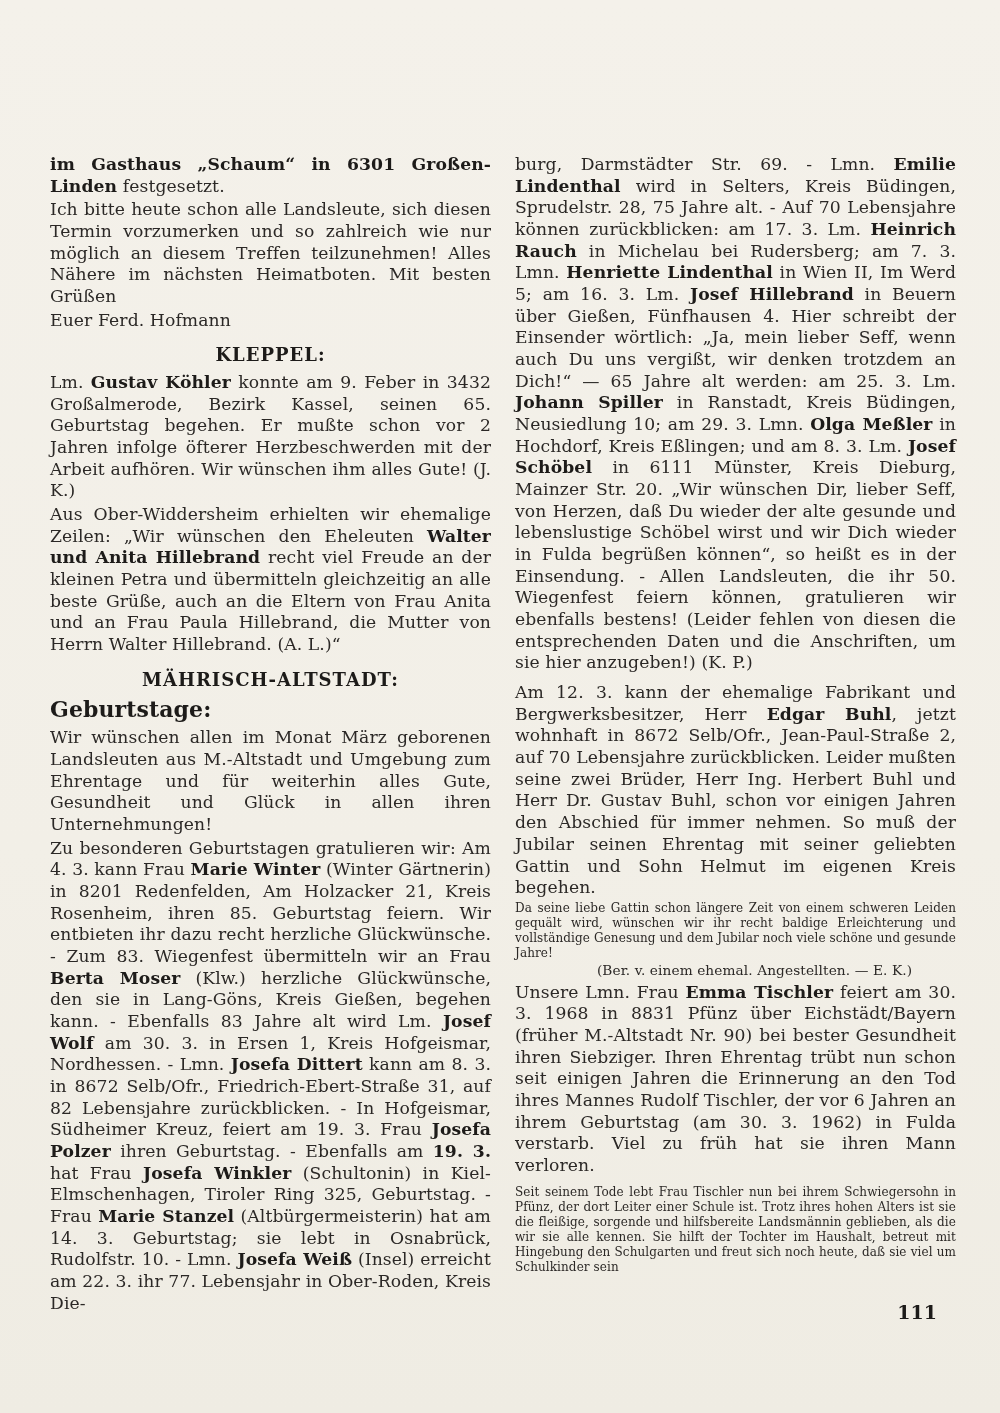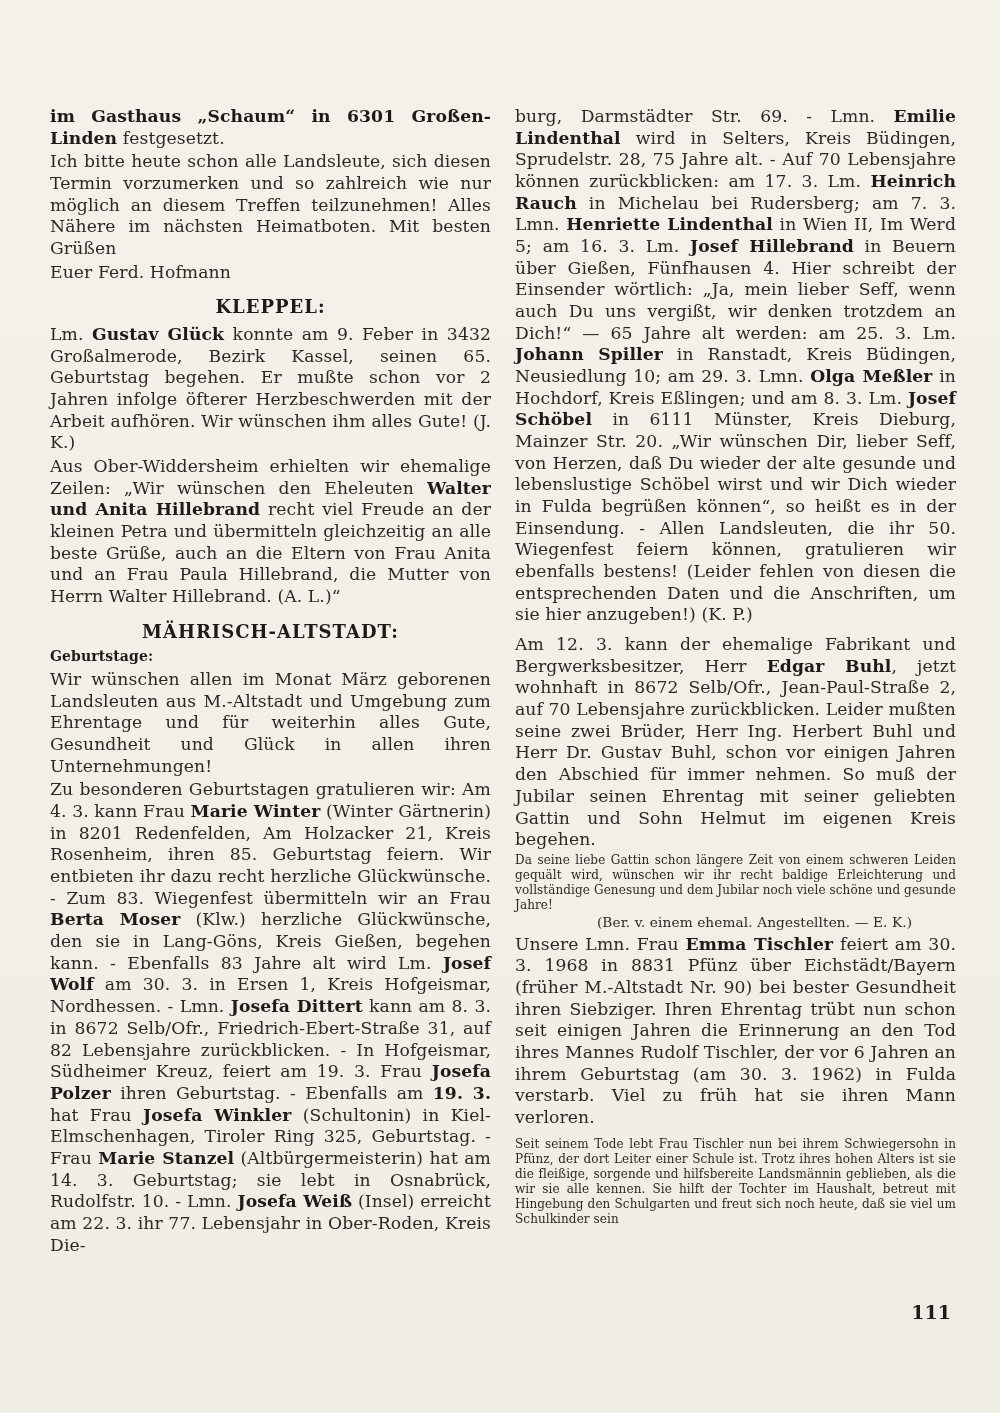--- a/index.html
+++ b/index.html
@@ -22,33 +22,34 @@
     display: flex;
     gap: 24px;
   }
   .col {
     width: 441px;
     flex: 0 0 441px;
     font-size: 17.2px;
     line-height: 1.26;
     text-align: justify;
     letter-spacing: 0.1px;
+    margin-top: 48px;
   }
   .col p { margin: 0 0 2px 0; }
   .col b { color: #1d1b19; }
   h2.heading {
     font-size: 18px;
     font-weight: bold;
     letter-spacing: 1px;
     margin: 13px 0 5px 0;
     text-align: center;
     color: #1d1b19;
   }
   h3.subheading {
-    font-size: 14px;
+    font-size: 22px;
     font-weight: bold;
     margin: 2px 0 3px 0;
     text-align: left;
     color: #1d1b19;
   }
   p.signature {
     padding-right: 14px;
   }
   p.small {
     font-size: 12px;
@@ -59,38 +60,38 @@
   p.attribution {
     font-size: 13.7px;
     line-height: 1.26;
     text-indent: 38px;
     text-align: center;
     margin-bottom: 2px;
   }
   .mt { margin-top: 8px !important; }
   .page-number {
     position: absolute;
-    right: 49px;
+    right: 63px;
     bottom: 90px;
     font-size: 19px;
     font-weight: bold;
     color: #1d1b19;
   }
 </style>
 </head>
 <body>
 
 <div class="page">
   <div class="columns">
     <div class="col">
         <p class="para"><b>im Gasthaus „Schaum“ in 6301 Großen-Linden</b><span> festgesetzt.</span></p>
         <p class="para"><span>Ich bitte heute schon alle Landsleute, sich diesen Termin vorzumerken und so zahlreich wie nur möglich an diesem Treffen teilzunehmen! Alles Nähere im nächsten Heimatboten. Mit besten Grüßen</span></p>
         <p class="signature">Euer Ferd. Hofmann</p>
         <h2 class="heading">KLEPPEL:</h2>
-        <p class="para"><span>Lm. </span><b>Gustav Glück</b><span> konnte am 9. Feber in 3432 Großalmerode, Bezirk Kassel, seinen 65. Geburtstag begehen. Er mußte schon vor 2 Jahren infolge öfterer Herzbeschwerden mit der Arbeit aufhören. Wir wünschen ihm alles Gute! (J. K.)</span></p>
+        <p class="para"><span>Lm. </span><b>Gustav Köhler</b><span> konnte am 9. Feber in 3432 Großalmerode, Bezirk Kassel, seinen 65. Geburtstag begehen. Er mußte schon vor 2 Jahren infolge öfterer Herzbeschwerden mit der Arbeit aufhören. Wir wünschen ihm alles Gute! (J. K.)</span></p>
         <p class="para"><span>Aus Ober-Widdersheim erhielten wir ehemalige Zeilen: „Wir wünschen den Eheleuten </span><b>Walter und Anita Hillebrand</b><span> recht viel Freude an der kleinen Petra und übermitteln gleichzeitig an alle beste Grüße, auch an die Eltern von Frau Anita und an Frau Paula Hillebrand, die Mutter von Herrn Walter Hillebrand. (A. L.)“</span></p>
         <h2 class="heading">MÄHRISCH-ALTSTADT:</h2>
         <h3 class="subheading">Geburtstage:</h3>
         <p class="para"><span>Wir wünschen allen im Monat März geborenen Landsleuten aus M.-Altstadt und Umgebung zum Ehrentage und für weiterhin alles Gute, Gesundheit und Glück in allen ihren Unternehmungen!</span></p>
         <p class="para"><span>Zu besonderen Geburtstagen gratulieren wir: Am 4. 3. kann Frau </span><b>Marie Winter</b><span> (Winter Gärtnerin) in 8201 Redenfelden, Am Holzacker 21, Kreis Rosenheim, ihren 85. Geburtstag feiern. Wir entbieten ihr dazu recht herzliche Glückwünsche. - Zum 83. Wiegenfest übermitteln wir an Frau </span><b>Berta Moser</b><span> (Klw.) herzliche Glückwünsche, den sie in Lang-Göns, Kreis Gießen, begehen kann. - Ebenfalls 83 Jahre alt wird Lm. </span><b>Josef Wolf</b><span> am 30. 3. in Ersen 1, Kreis Hofgeismar, Nordhessen. - Lmn. </span><b>Josefa Dittert</b><span> kann am 8. 3. in 8672 Selb/Ofr., Friedrich-Ebert-Straße 31, auf 82 Lebensjahre zurückblicken. - In Hofgeismar, Südheimer Kreuz, feiert am 19. 3. Frau </span><b>Josefa Polzer</b><span> ihren Geburtstag. - Ebenfalls am </span><b>19. 3.</b><span> hat Frau </span><b>Josefa Winkler</b><span> (Schultonin) in Kiel-Elmschenhagen, Tiroler Ring 325, Geburtstag. - Frau </span><b>Marie Stanzel</b><span> (Altbürgermeisterin) hat am 14. 3. Geburtstag; sie lebt in Osnabrück, Rudolfstr. 10. - Lmn. </span><b>Josefa Weiß</b><span> (Insel) erreicht am 22. 3. ihr 77. Lebensjahr in Ober-Roden, Kreis Die-</span></p>
       </div>
     <div class="col">
         <p class="para"><span>burg, Darmstädter Str. 69. - Lmn. </span><b>Emilie Lindenthal</b><span> wird in Selters, Kreis Büdingen, Sprudelstr. 28, 75 Jahre alt. - Auf 70 Lebensjahre können zurückblicken: am 17. 3. Lm. </span><b>Heinrich Rauch</b><span> in Michelau bei Rudersberg; am 7. 3. Lmn. </span><b>Henriette Lindenthal</b><span> in Wien II, Im Werd 5; am 16. 3. Lm. </span><b>Josef Hillebrand</b><span> in Beuern über Gießen, Fünfhausen 4. Hier schreibt der Einsender wörtlich: „Ja, mein lieber Seff, wenn auch Du uns vergißt, wir denken trotzdem an Dich!“ — 65 Jahre alt werden: am 25. 3. Lm. </span><b>Johann Spiller</b><span> in Ranstadt, Kreis Büdingen, Neusiedlung 10; am 29. 3. Lmn. </span><b>Olga Meßler</b><span> in Hochdorf, Kreis Eßlingen; und am 8. 3. Lm. </span><b>Josef Schöbel</b><span> in 6111 Münster, Kreis Dieburg, Mainzer Str. 20. „Wir wünschen Dir, lieber Seff, von Herzen, daß Du wieder der alte gesunde und lebenslustige Schöbel wirst und wir Dich wieder in Fulda begrüßen können“, so heißt es in der Einsendung. - Allen Landsleuten, die ihr 50. Wiegenfest feiern können, gratulieren wir ebenfalls bestens! (Leider fehlen von diesen die entsprechenden Daten und die Anschriften, um sie hier anzugeben!) (K. P.)</span></p>
         <p class="para mt"><span>Am 12. 3. kann der ehemalige Fabrikant und Bergwerksbesitzer, Herr </span><b>Edgar Buhl</b><span>, jetzt wohnhaft in 8672 Selb/Ofr., Jean-Paul-Straße 2, auf 70 Lebensjahre zurückblicken. Leider mußten seine zwei Brüder, Herr Ing. Herbert Buhl und Herr Dr. Gustav Buhl, schon vor einigen Jahren den Abschied für immer nehmen. So muß der Jubilar seinen Ehrentag mit seiner geliebten Gattin und Sohn Helmut im eigenen Kreis begehen.</span></p>
         <p class="small">Da seine liebe Gattin schon längere Zeit von einem schweren Leiden gequält wird, wünschen wir ihr recht baldige Erleichterung und vollständige Genesung und dem Jubilar noch viele schöne und gesunde Jahre!</p>

